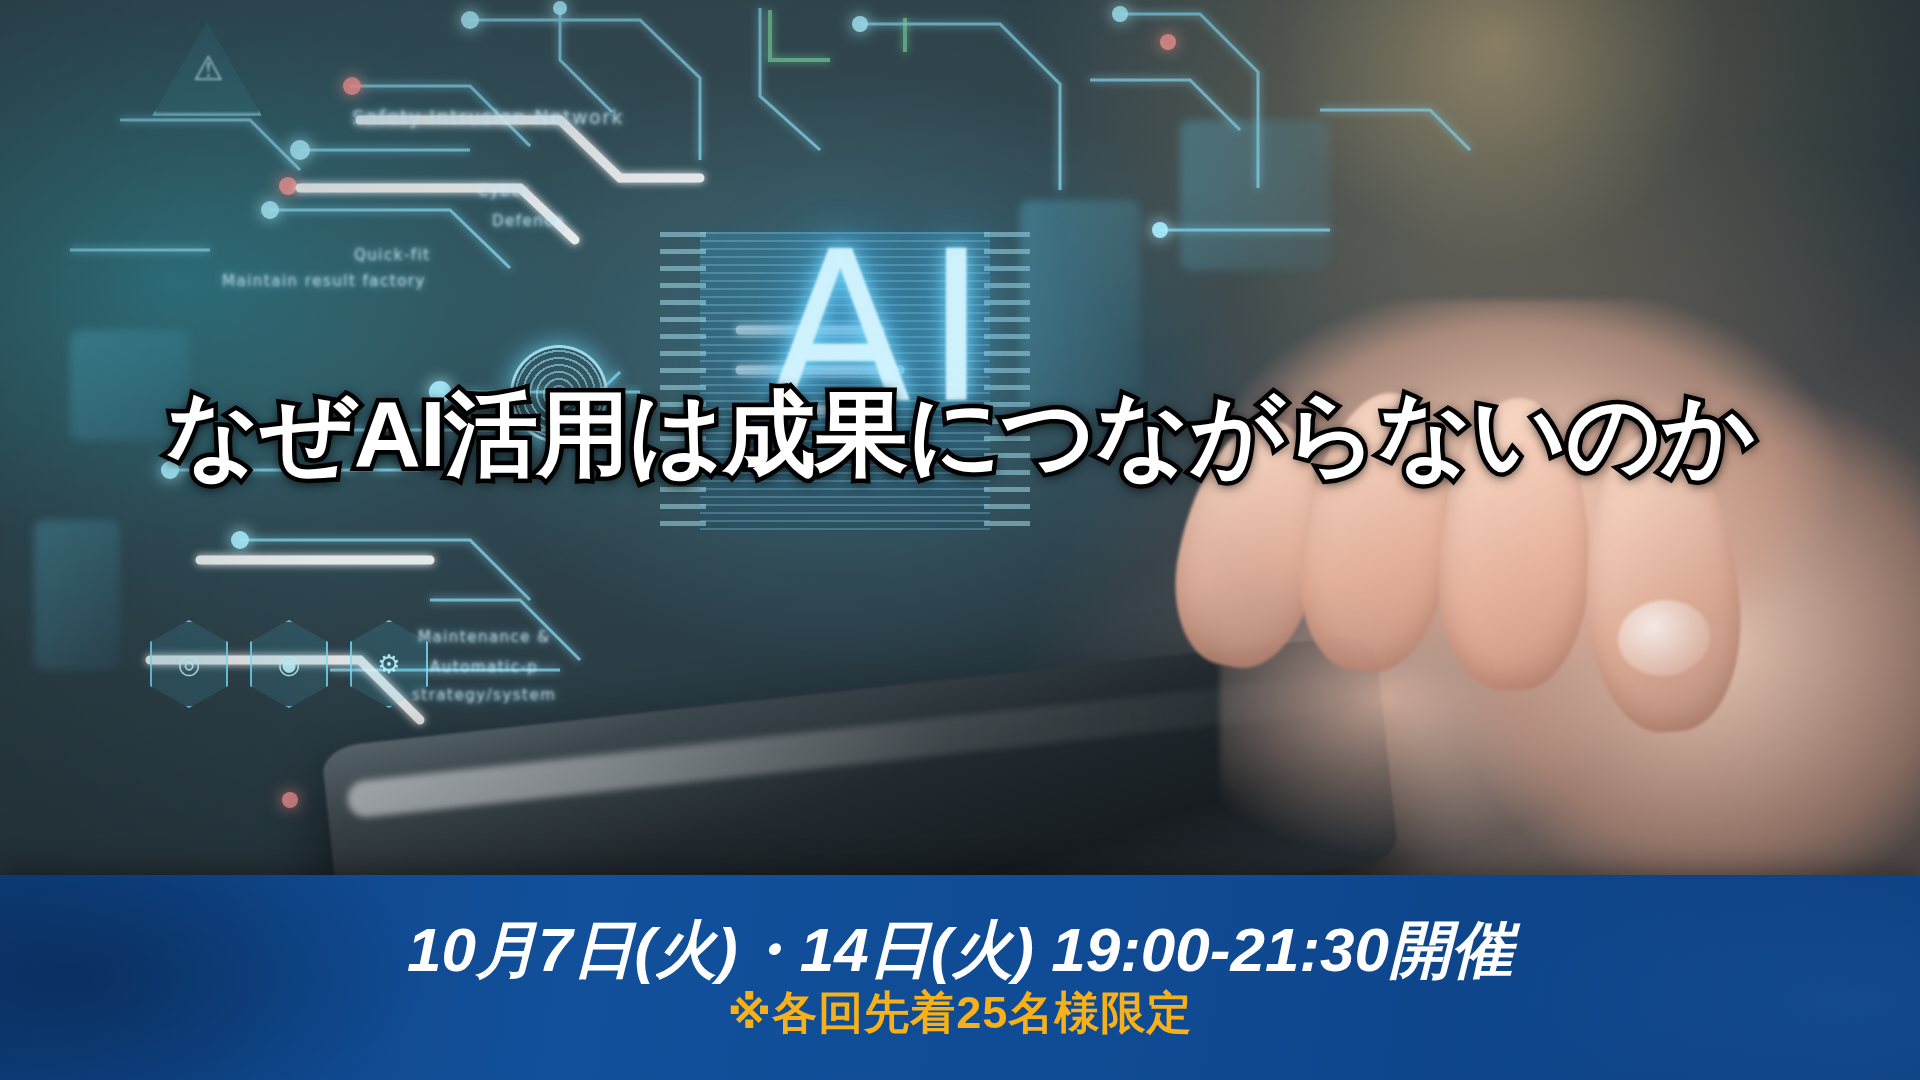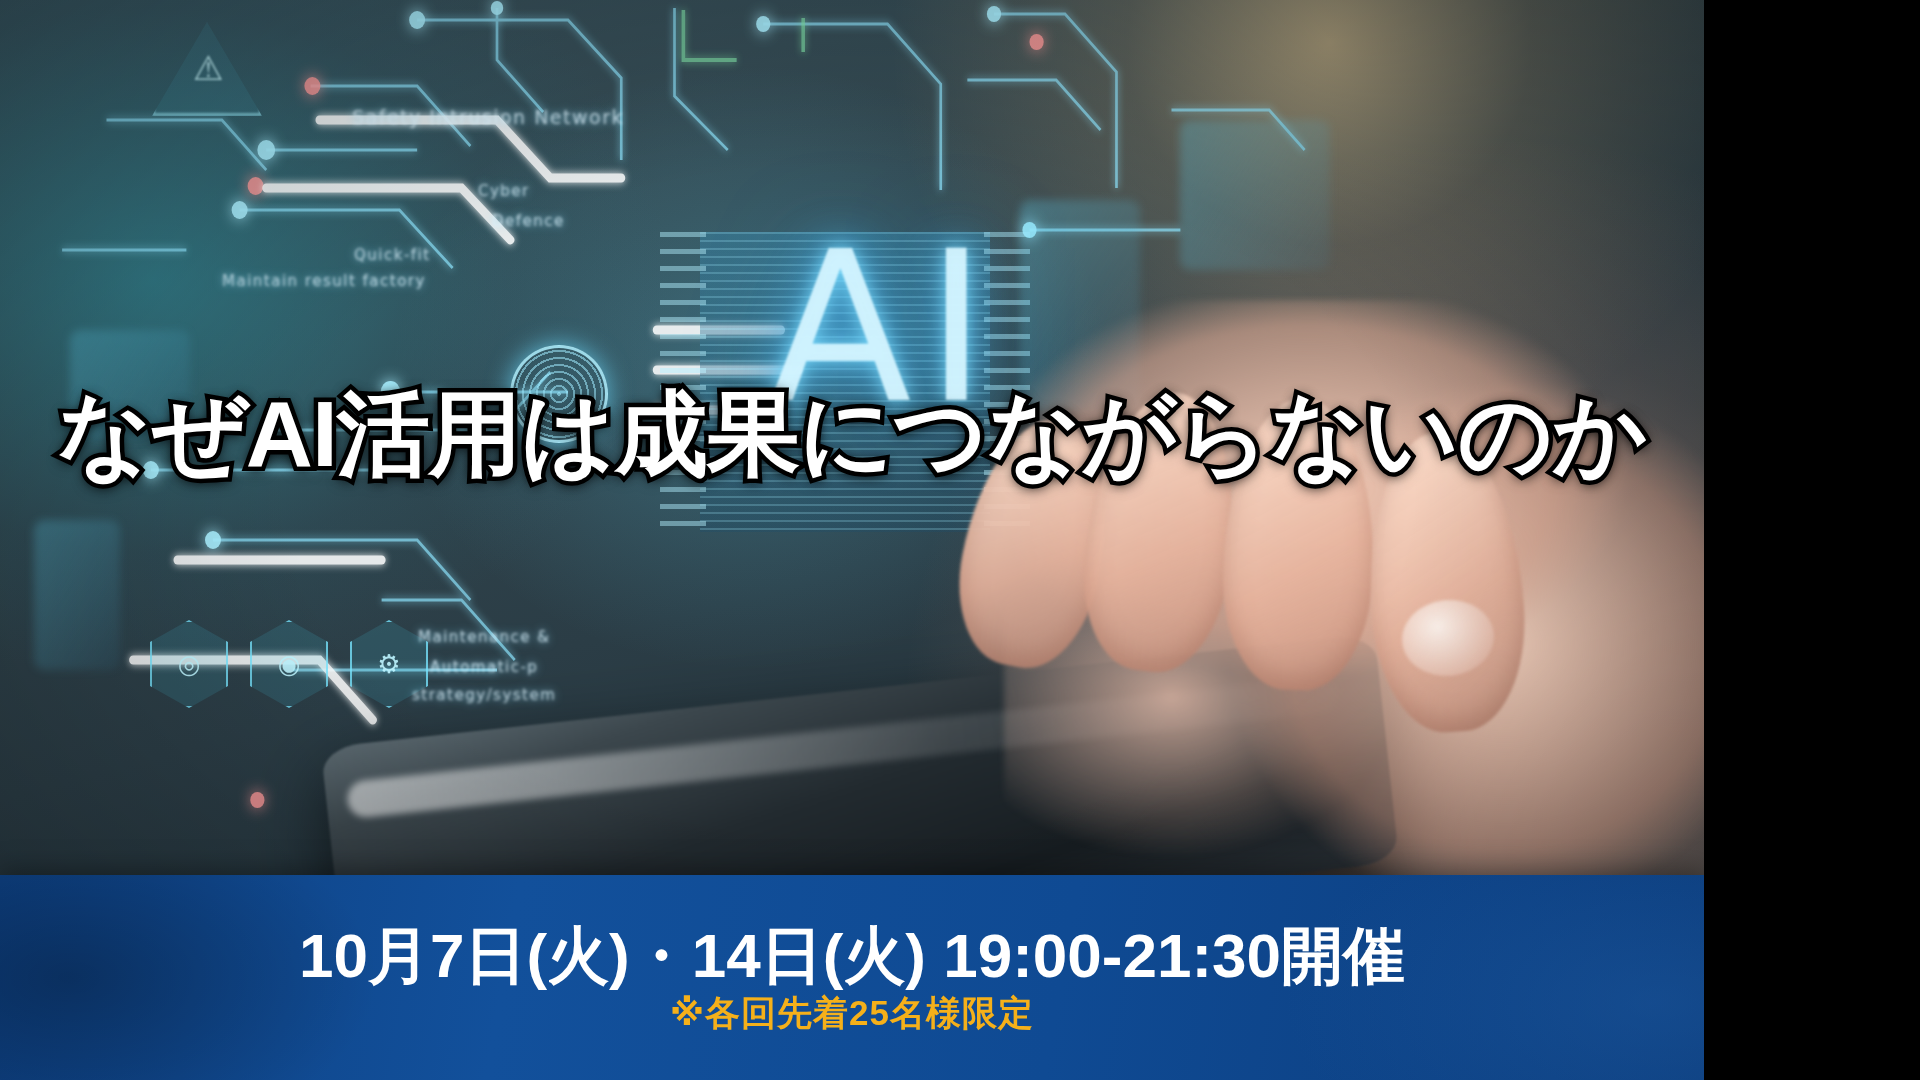--- a/index.html
+++ b/index.html
@@ -7,21 +7,21 @@
     margin: 0;
     padding: 0;
     background: #000;
   }
   body {
     font-family: "Liberation Sans", "DejaVu Sans", sans-serif;
   }
 
   #banner {
     position: relative;
-    width: 1704px;
+    width: 1920px;
     height: 1080px;
     overflow: hidden;
     background: #25383f;
   }
 
   
   .bg-layer { position: absolute; inset: 0; }
 
   
   .bg-base {
@@ -249,25 +249,26 @@
     pointer-events:none;
   }
   .date-line {
     position: relative;
     color: #ffffff;
     font-size: 62px;
     font-weight: bold;
     letter-spacing: 0px;
     white-space: nowrap;
     line-height: 1.08;
+    font-style: italic;
   }
   .limit-line {
     position: relative;
     color: #f5b01a;
-    font-size: 35px;
+    font-size: 45px;
     font-weight: bold;
     letter-spacing: 1px;
     white-space: nowrap;
     line-height: 1.1;
   }
 </style>
 </head>
 <body>
 
 <div id="banner">

